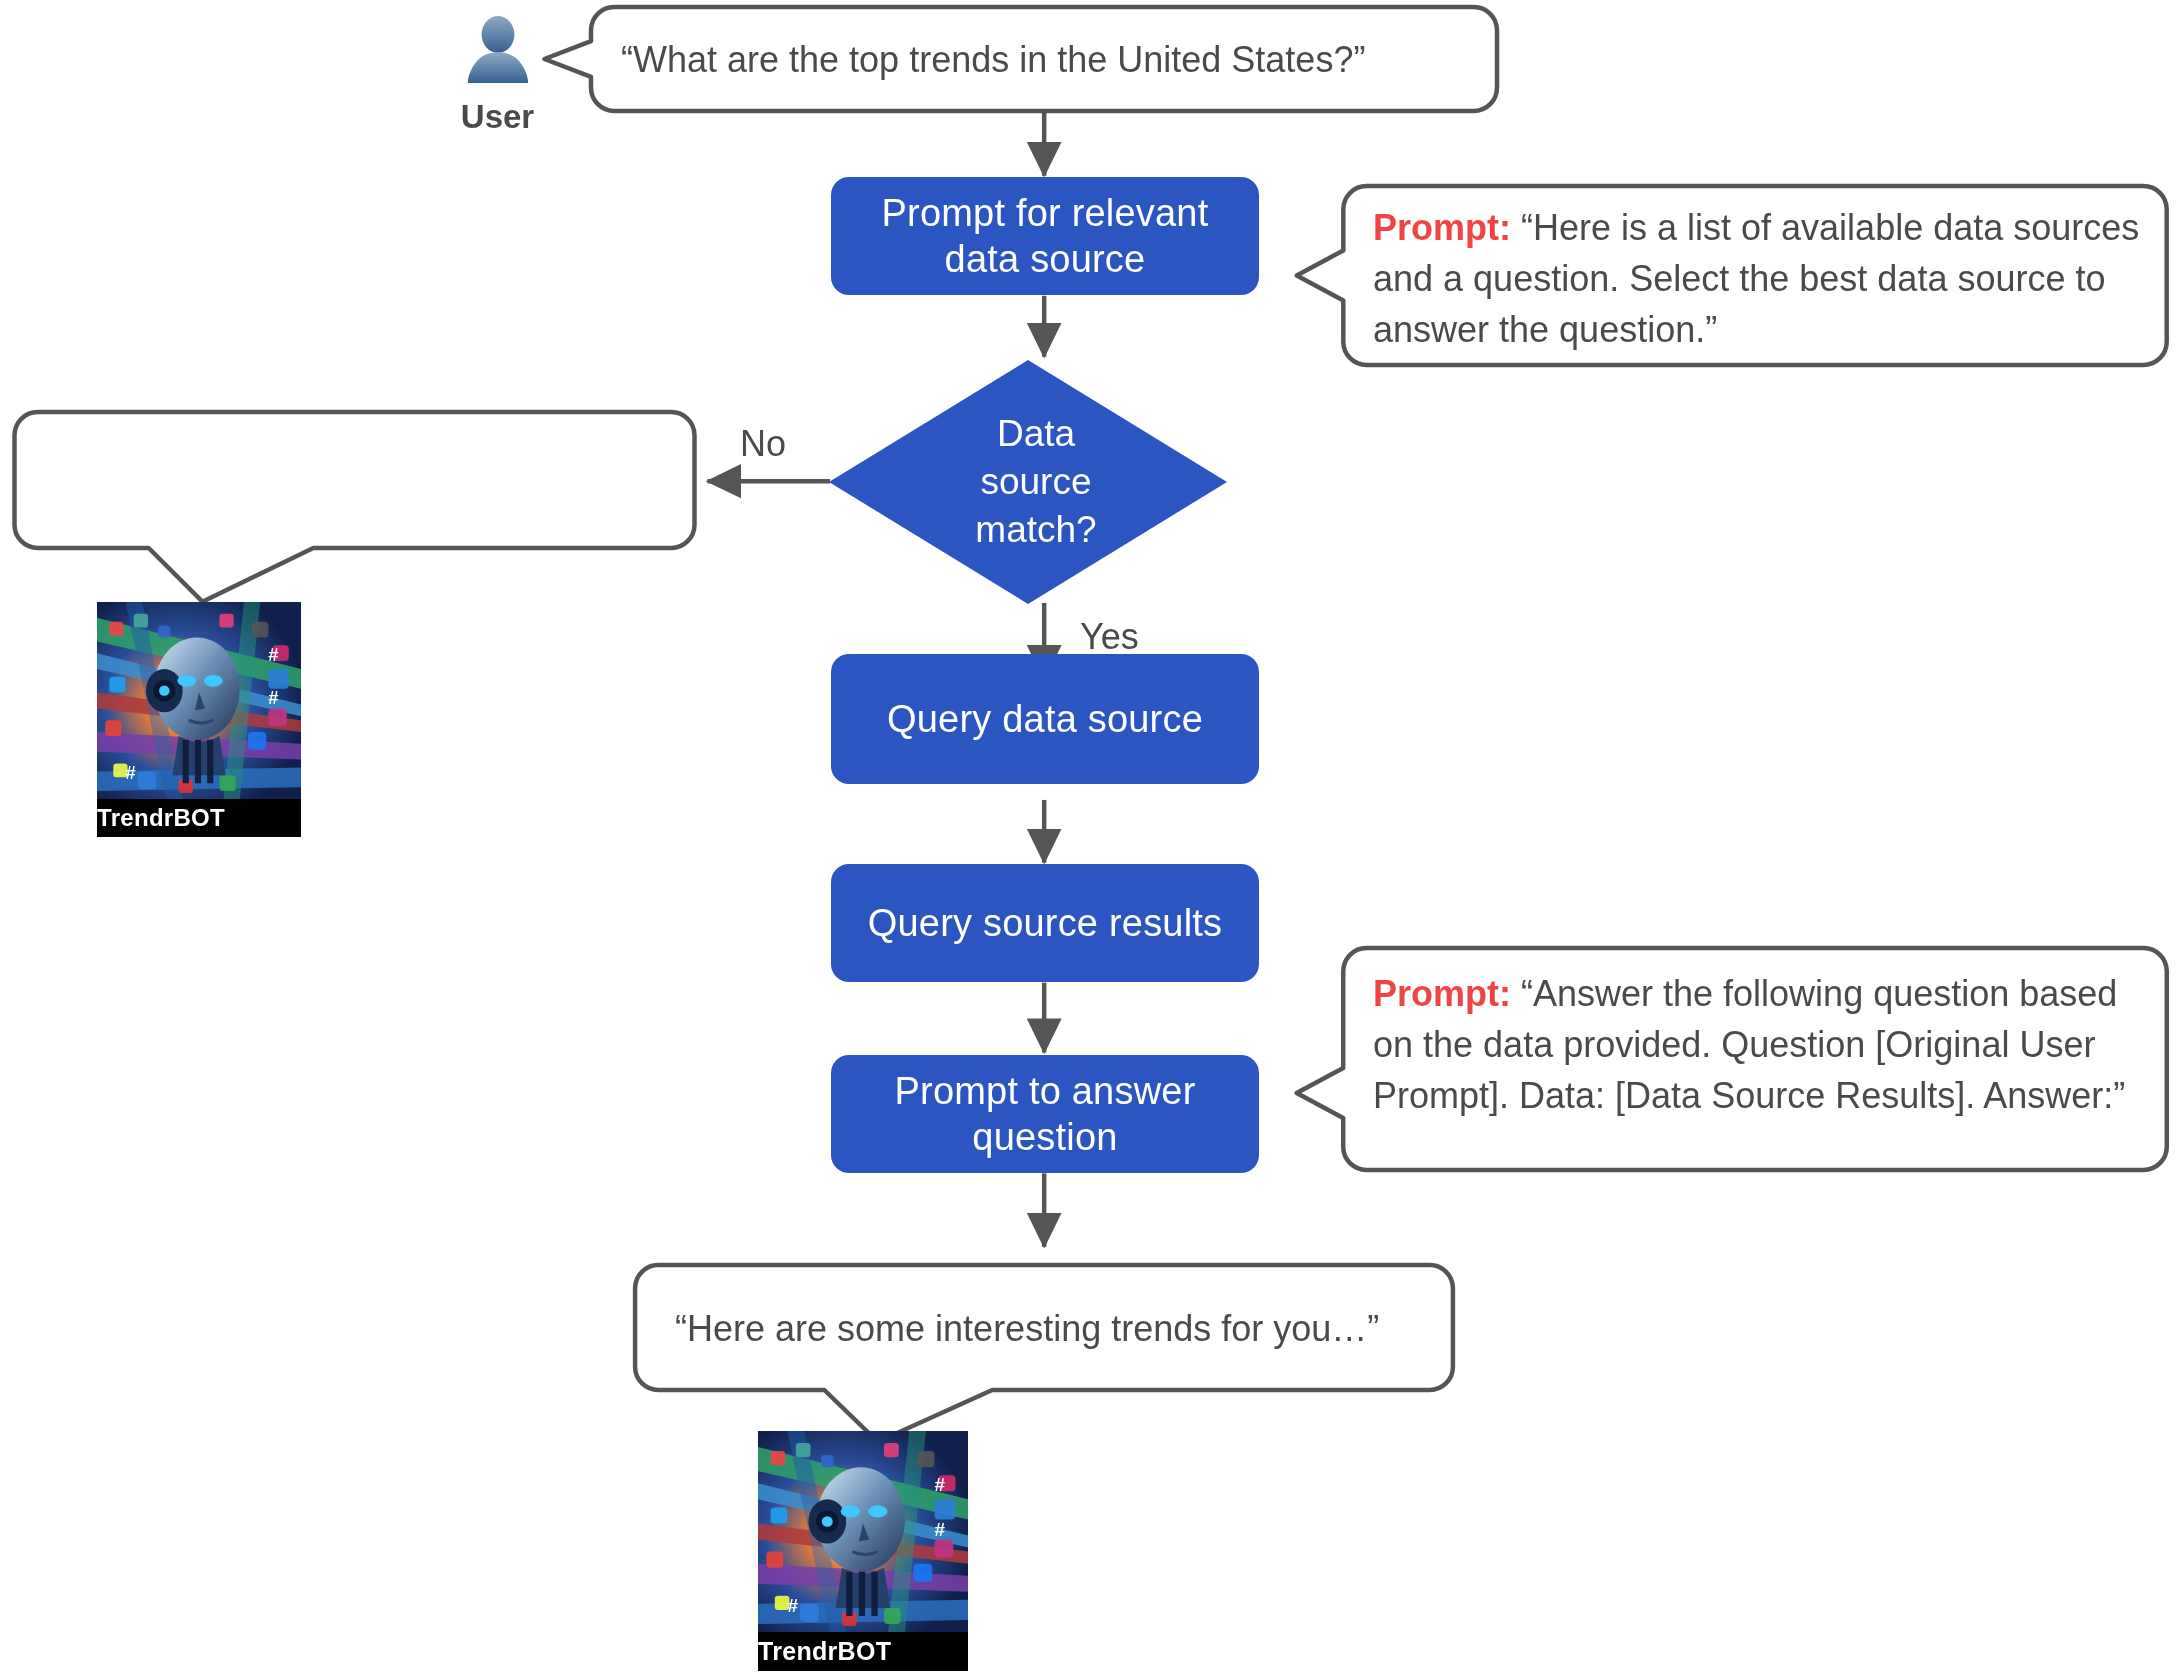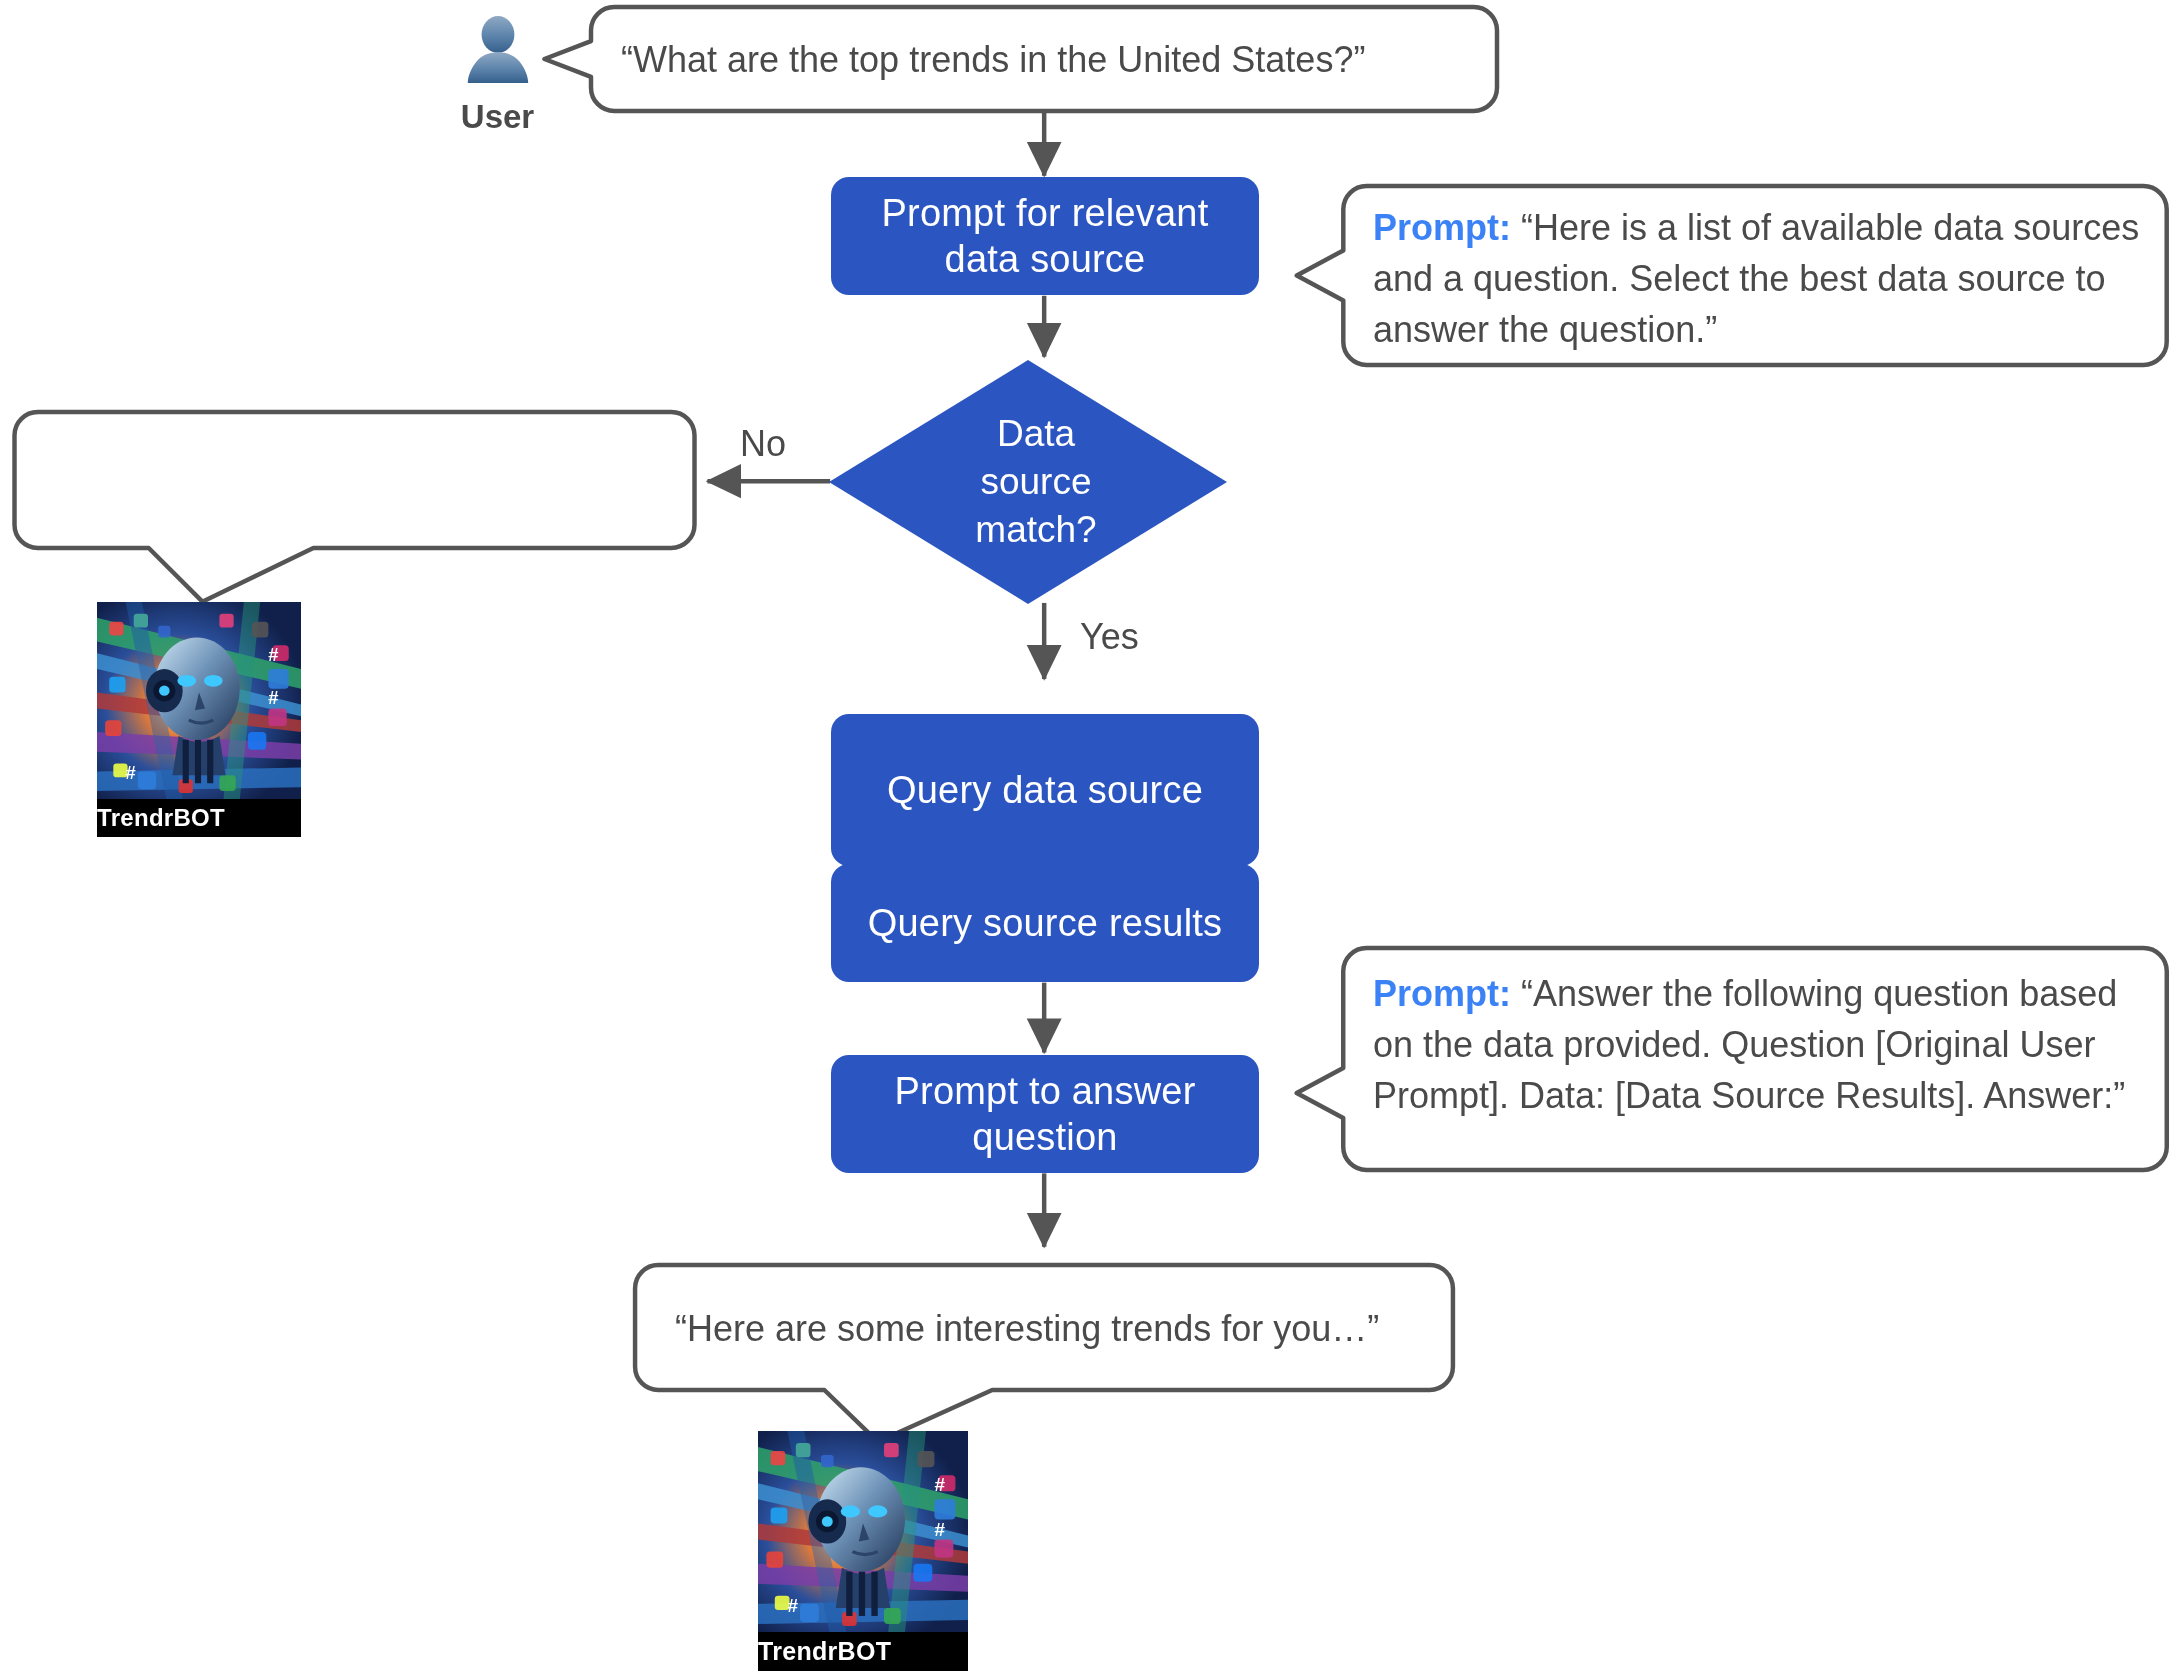--- a/index.html
+++ b/index.html
@@ -71,21 +71,21 @@
     left: 0; top: 0;
     overflow: visible;
   }
   .callout .ctext {
     position: absolute;
     color: #4a4a4a;
     font-size: 36px;
     line-height: 1.42;
     box-sizing: border-box;
   }
-  .callout .ctext b { color: #3b82f6; font-weight: bold; }
+  .callout .ctext b { color: #ef4444; font-weight: bold; }
 
   
   .edge-label {
     position: absolute;
     color: #4a4a4a;
     font-size: 36px;
     white-space: nowrap;
   }
 
   
@@ -266,21 +266,21 @@
           <path d="M40 68 q10 6 20 0 l3 20 H37 z" fill="#24406b"></path>
           <rect x="42" y="70" width="3" height="22" fill="#0f1f3d"></rect>
           <rect x="48" y="70" width="3" height="22" fill="#0f1f3d"></rect>
           <rect x="54" y="70" width="3" height="22" fill="#0f1f3d"></rect>
         </g>
       </svg>
     </div>
     <div class="cap" style="height:38px; line-height:38px; font-size:24px;">TrendrBOT</div>
   </div>
 
-  <div class="node" style="left:831px; top:714px; width:428px; height:152px;">Query data source</div>
+  <div class="node" style="left:831px; top:654px; width:428px; height:130px;">Query data source</div>
 
   <div class="node" style="left:831px; top:864px; width:428px; height:118px;">Query source results</div>
 
   <div class="node" style="left:831px; top:1055px; width:428px; height:118px; flex-direction:column;">
     <span>Prompt to answer</span>
     <span>question</span>
   </div>
 
   <div class="callout" style="left:1343px; top:948px; width:824px; height:222px;">
     <svg width="824" height="222" viewBox="0 0 920 248" xmlns="http://www.w3.org/2000/svg">

